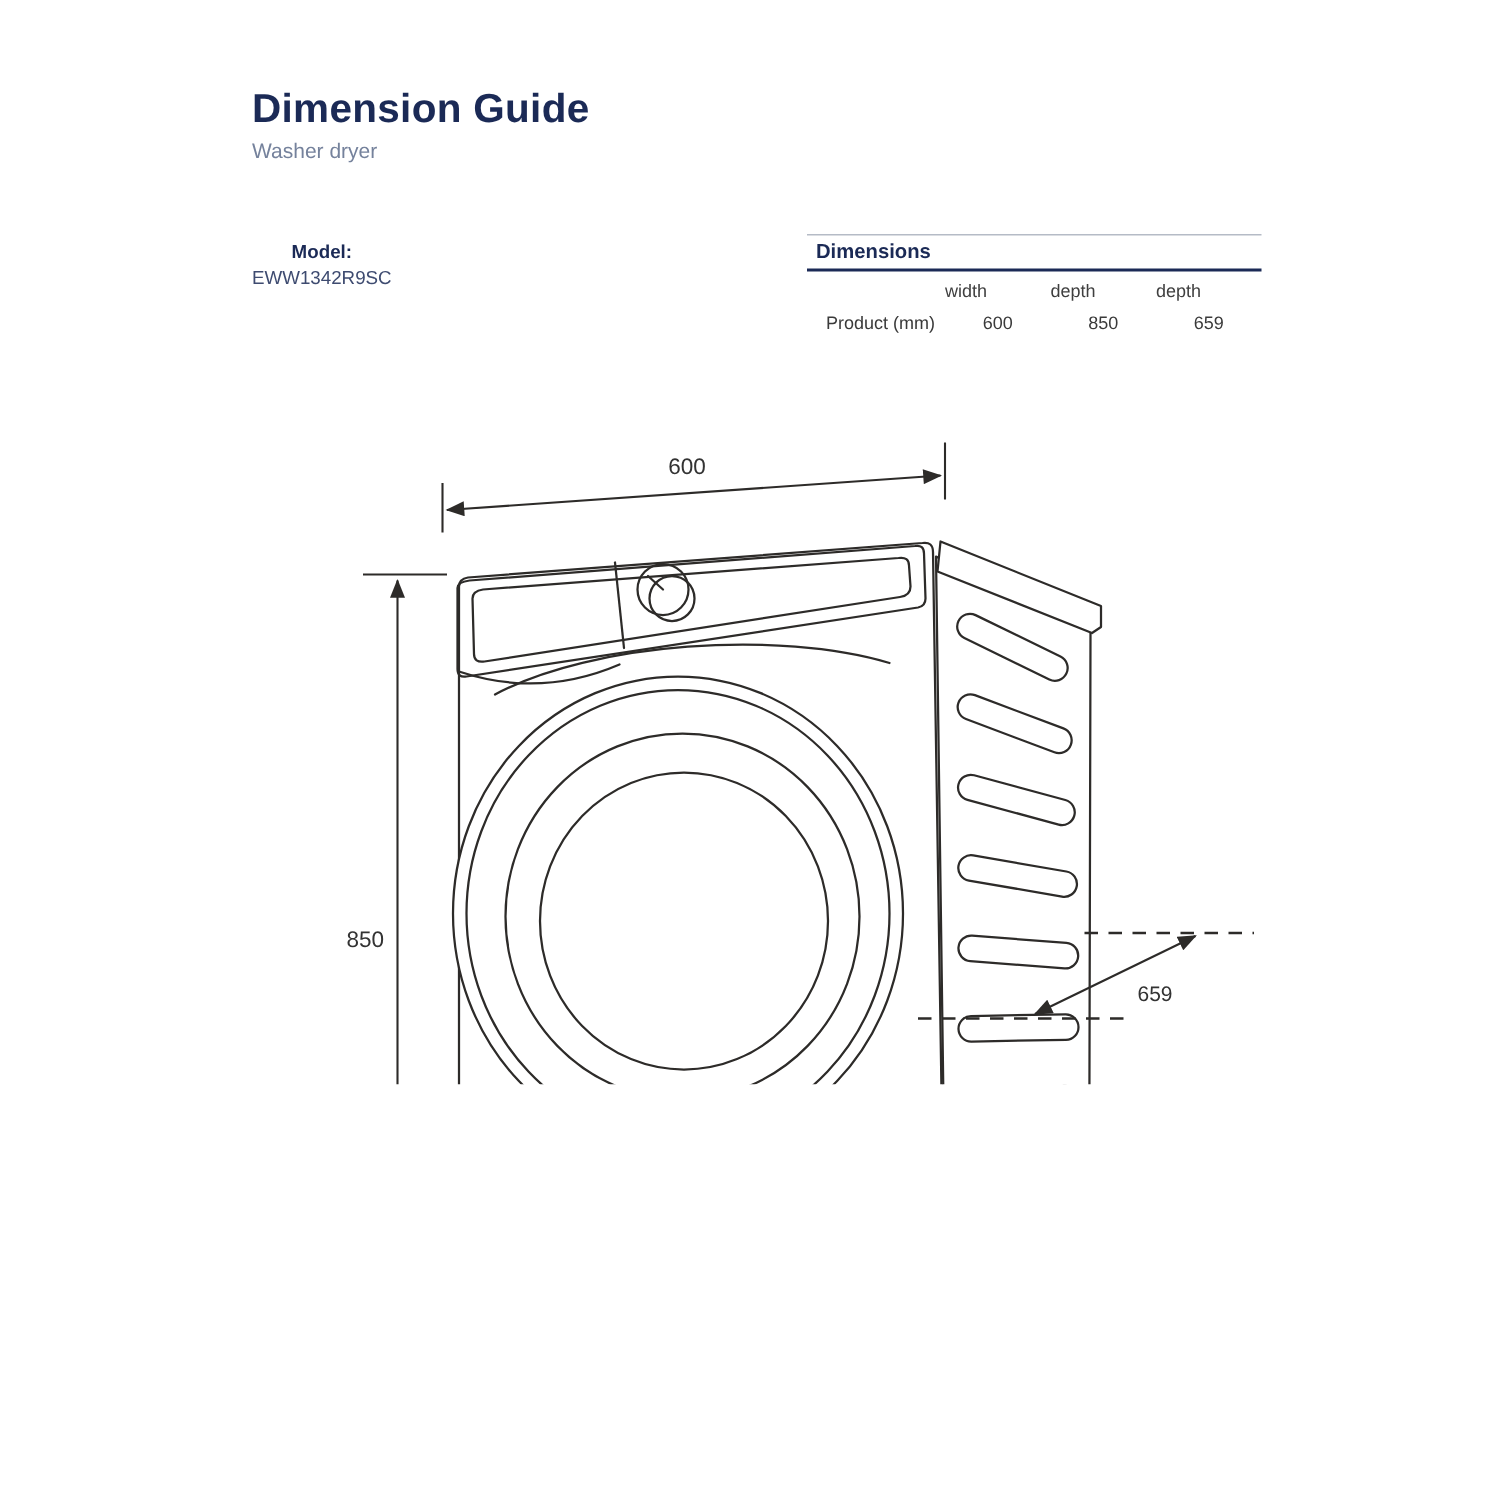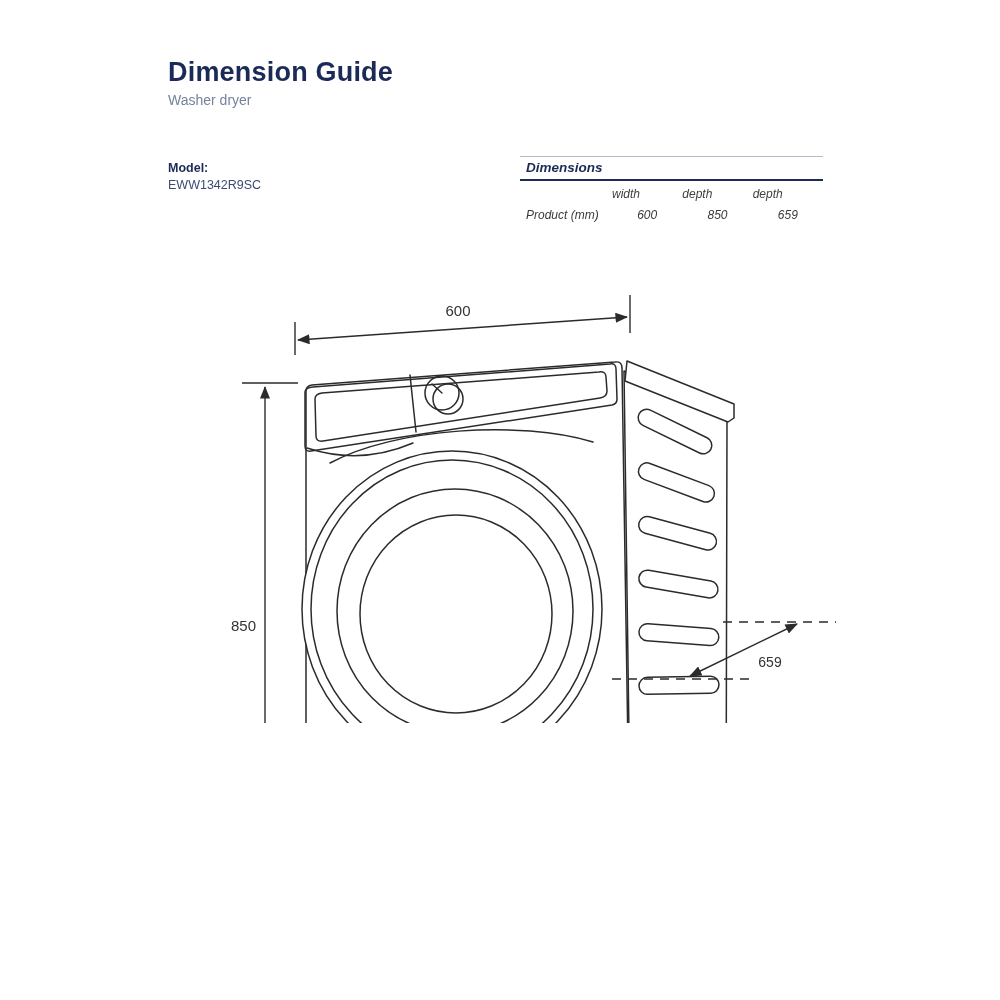--- a/index.html
+++ b/index.html
@@ -11,31 +11,31 @@
   .doc-title{
     position:absolute;left:168px;top:57px;margin:0;
     font-size:27px;font-weight:700;color:#1b2a56;letter-spacing:.2px;
   }
   .doc-subtitle{
     position:absolute;left:168px;top:92px;margin:0;
     font-size:14px;font-weight:500;color:#75829c;
   }
   
   .model-block{position:absolute;left:168px;top:161px;}
-  .model-label{font-size:12.5px;font-weight:700;color:#1b2a56;line-height:15px;}
+  .model-label{font-size:12.5px;font-weight:700;color:#1b2a56;line-height:15px;text-align:center;}
   .model-value{font-size:12.5px;color:#3e4b70;line-height:16px;margin-top:1px;}
   
-  .dim-table{position:absolute;left:520px;top:156px;width:303px;font-style:italic;}
+  .dim-table{position:absolute;left:538px;top:156px;width:303px;}
   .rule-light{height:1px;background:#b5bbc6;}
   .rule-navy{height:2px;background:#1b2a56;}
   .tbl-title{font-size:13.5px;font-weight:700;color:#1b2a56;padding:4px 0 4px 6px;line-height:14px;}
   .tbl-grid{display:grid;grid-template-columns:92px 1fr 1fr 1fr;}
   .tbl-head{font-size:12px;color:#3f3f3f;text-align:left;padding-top:6px;line-height:14px;}
   .tbl-cell{font-size:12px;color:#3a3a3a;text-align:center;padding-top:7px;line-height:14px;}
-  .tbl-rowlabel{font-size:12px;color:#3a3a3a;text-align:left;padding:7px 0 0 6px;line-height:14px;}
+  .tbl-rowlabel{font-size:12px;color:#3a3a3a;text-align:center;padding:7px 0 0 6px;line-height:14px;}
   
   .drawing{position:absolute;left:0;top:0;width:1000px;height:1000px;}
   .ln{fill:none;stroke:#2d2b29;stroke-width:1.5;stroke-linecap:round;stroke-linejoin:round;}
   .lnw{fill:#ffffff;stroke:#2d2b29;stroke-width:1.5;stroke-linecap:round;stroke-linejoin:round;}
   .dim{fill:none;stroke:#2d2b29;stroke-width:1.4;stroke-linecap:butt;}
   .dash{fill:none;stroke:#2d2b29;stroke-width:1.6;stroke-dasharray:9 7;stroke-linecap:butt;}
   .dimtext{font-family:"Liberation Sans", sans-serif;font-size:15px;fill:#333333;}
   .dimtext-sm{font-family:"Liberation Sans", sans-serif;font-size:14px;fill:#333333;}
 </style>
 </head>

